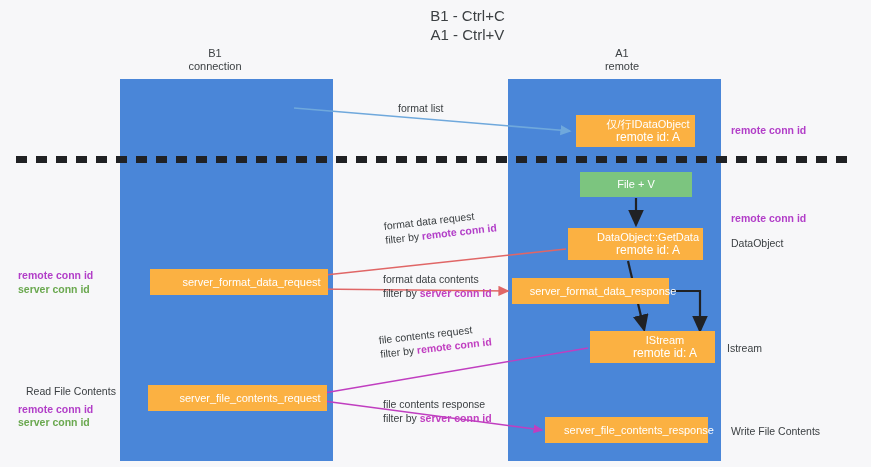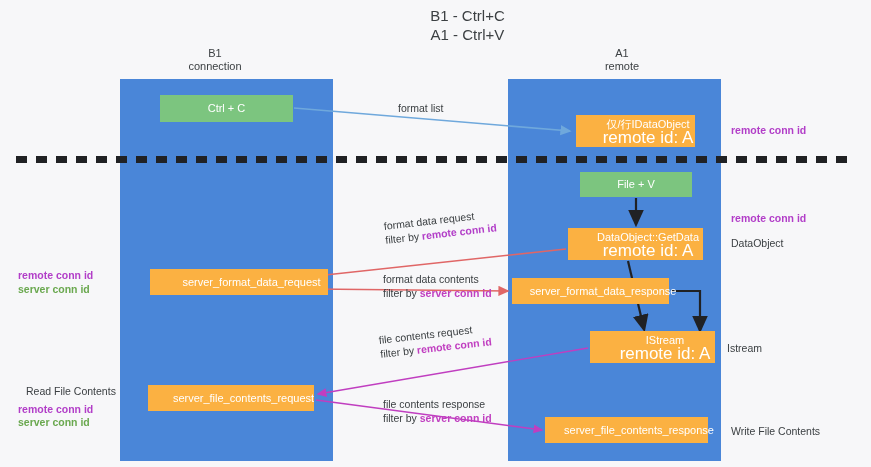--- a/index.html
+++ b/index.html
@@ -35,30 +35,30 @@
 
   
   .box{
     position:absolute;display:flex;flex-direction:column;
     align-items:center;justify-content:center;
     color:#ffffff;font-size:11px;line-height:13px;
     text-align:center;box-sizing:border-box;
   }
   .box.green{background:#7cc57f;}
   .box.orange{background:#fbb142;padding-left:25px;}
-  .box .l2{font-size:17px;}
+  .box .l2{font-size:12px;}
 
   #box-ctrlc{left:160px;top:95px;width:133px;height:27px;}
   #box-idataobject{left:576px;top:115px;width:119px;height:32px;}
   #box-ctrlv{left:580px;top:172px;width:112px;height:25px;}
   #box-getdata{left:568px;top:228px;width:135px;height:32px;}
   #box-srv-fmt-req{left:150px;top:269px;width:178px;height:26px;}
   #box-srv-fmt-resp{left:512px;top:278px;width:157px;height:26px;}
   #box-istream{left:590px;top:331px;width:125px;height:32px;}
-  #box-srv-file-req{left:148px;top:385px;width:166px;height:26px;}
+  #box-srv-file-req{left:148px;top:385px;width:179px;height:26px;}
   #box-srv-file-resp{left:545px;top:417px;width:163px;height:26px;}
 
   
   .lbl{position:absolute;font-size:10.5px;line-height:14px;white-space:pre;}
   .lbl.dark{color:#3c4043;}
   .lbl.purple{color:#b23ec8;font-weight:bold;}
   .lbl.green{color:#6aa84f;font-weight:bold;}
 
   #lbl-left-1{left:18px;top:268px;}
   #lbl-left-2{left:18px;top:282px;}
@@ -136,23 +136,20 @@
 
     <path d="M671,291 L700,291 L700,330" fill="none" stroke="#202124" stroke-width="2.2" marker-end="url(#ah-black)"></path>
 
     <line x1="628" y1="261" x2="644" y2="329" stroke="#202124" stroke-width="2.2" marker-end="url(#ah-black)"></line>
 
     <line x1="588" y1="348" x2="318" y2="394" stroke="#c03ec0" stroke-width="1.4" marker-end="url(#ah-magenta)"></line>
 
     <line x1="316" y1="400" x2="542" y2="430" stroke="#c03ec0" stroke-width="1.4" marker-end="url(#ah-magenta)"></line>
   </svg>
 
-  <div class="box green" id="box-ctrlc">
-    <span>Ctrl + C</span>
-  </div>
 
   <div class="box orange" id="box-idataobject">
     <span>仅/行IDataObject</span>
     <span class="l2">remote id: A</span>
   </div>
 
   <div class="box green" id="box-ctrlv">
     <span>File + V</span>
   </div>
 

